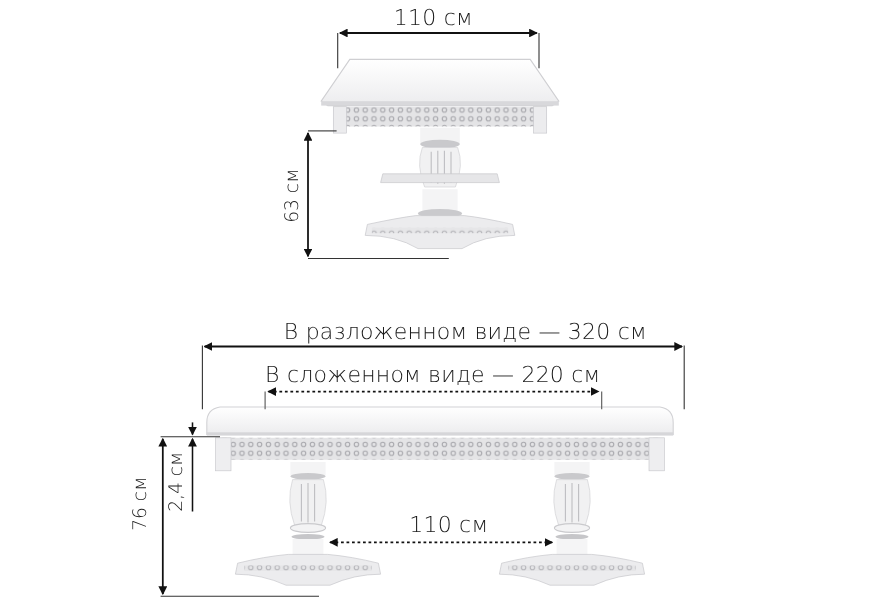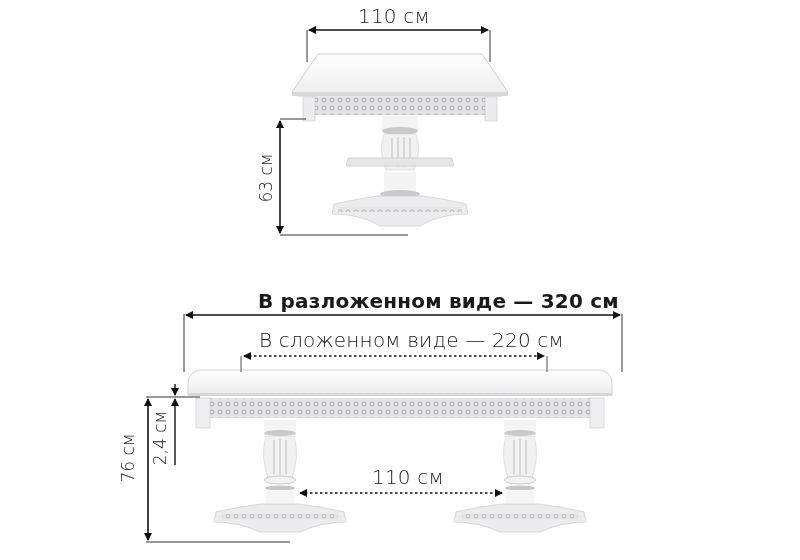--- a/index.html
+++ b/index.html
@@ -128,17 +128,17 @@
   </g>
 
   <g>
     <line x1="300" y1="493" x2="502" y2="493" stroke="#111" stroke-width="1.6" stroke-dasharray="2.5,2.5" marker-start="url(#ahs)" marker-end="url(#ah)"></line>
   </g>
 </svg>
 
 <div class="lbl" style="left:358px;top:4px;">110 см</div>
 <div class="vlbl" style="left:238px;top:168px;width:56px;text-align:center;">63 см</div>
 
-<div class="lbl" style="left:258px;top:289px;font-weight:bold;">В разложенном виде — 320 см</div>
-<div class="lbl" style="left:259px;top:328px;">В сложенном виде — 220 см</div>
+<div class="lbl" style="left:258px;top:289px;">В разложенном виде — 320 см</div>
+<div class="lbl" style="left:241px;top:328px;">В сложенном виде — 220 см</div>
 <div class="vlbl" style="left:100px;top:448px;width:56px;text-align:center;">76 см</div>
 <div class="vlbl" style="left:132px;top:428px;width:56px;text-align:center;">2,4 см</div>
 <div class="lbl" style="left:372px;top:465px;">110 см</div>
 
 </body></html>

